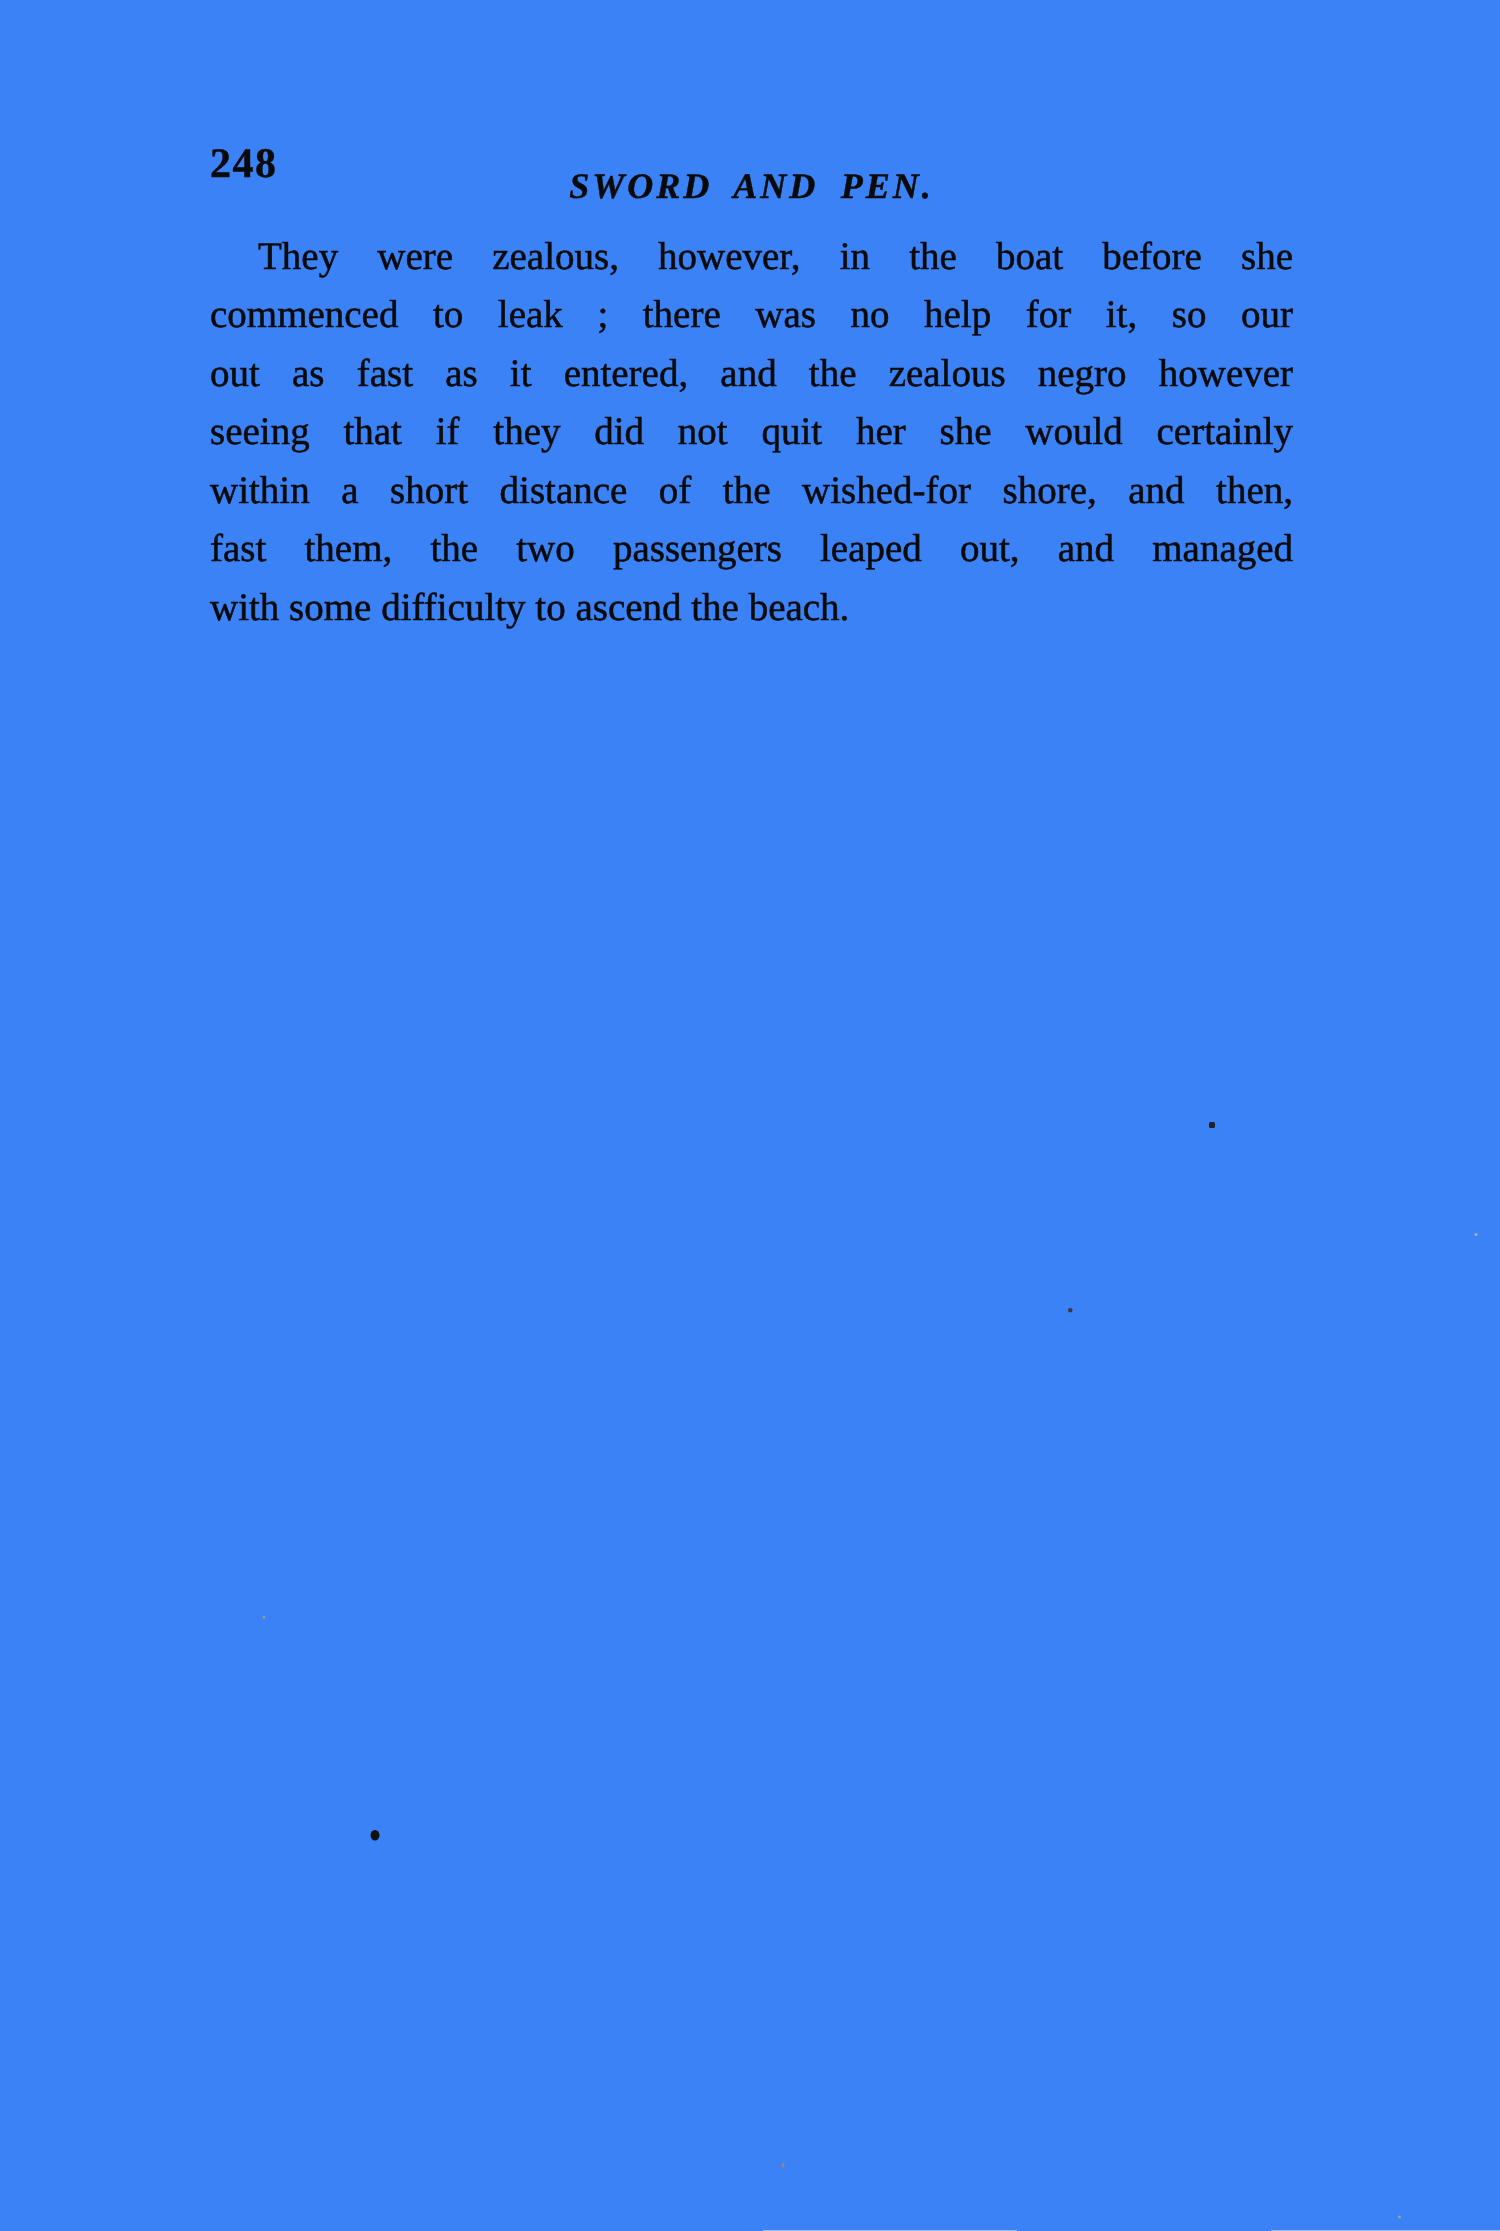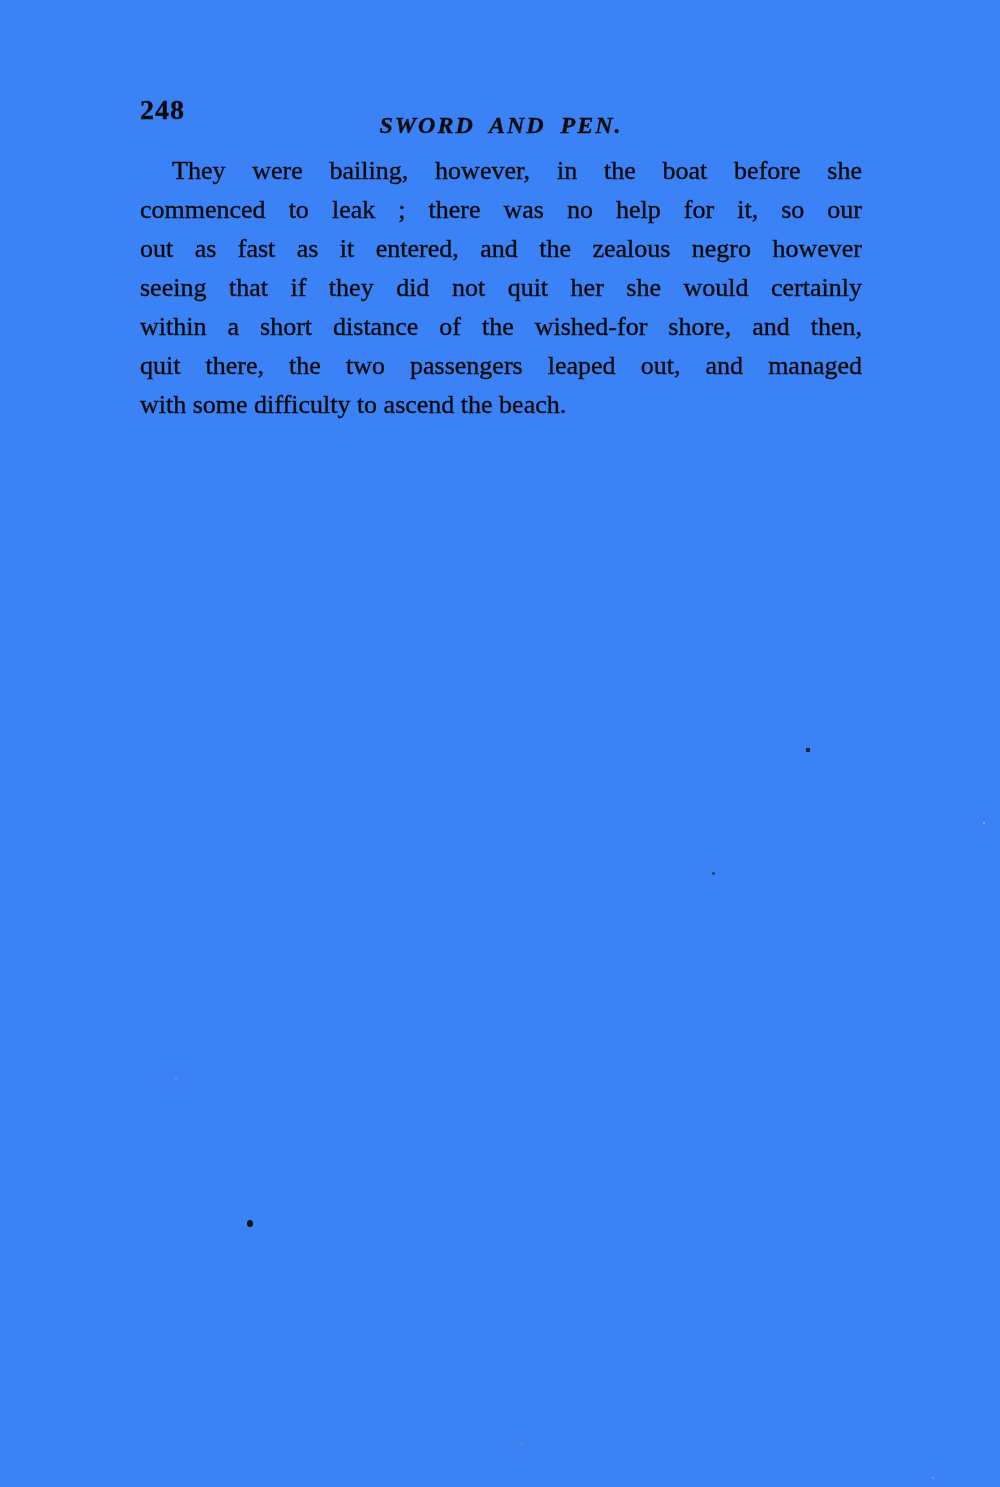--- a/index.html
+++ b/index.html
@@ -89,26 +89,26 @@
 <body>
 
 <div class="page" style="color: rgb(10, 10, 10); background: #3b82f6;">
 
   <div class="header">
     <span class="page-number">248</span>
     <span class="running-title">SWORD AND PEN.</span>
   </div>
 
   <div class="paragraph">
-    <div class="text-line first">They were bailing, however, in the boat before she</div>
+    <div class="text-line first">They were zealous, however, in the boat before she</div>
     <div class="text-line">commenced to leak ; there was no help for it, so our</div>
     <div class="text-line">out as fast as it entered, and the zealous negro however</div>
     <div class="text-line">seeing that if they did not quit her she would certainly</div>
     <div class="text-line">within a short distance of the wished-for shore, and then,</div>
-    <div class="text-line">quit there, the two passengers leaped out, and managed</div>
+    <div class="text-line">fast them, the two passengers leaped out, and managed</div>
     <div class="text-line last">with some difficulty to ascend the beach.</div>
   </div>
 
   <div class="speck s1"></div>
   <div class="speck s2"></div>
   <div class="speck s3"></div>
   <div class="speck s4"></div>
   <div class="speck s5"></div>
   <div class="speck s6"></div>
   <div class="speck s7"></div>

